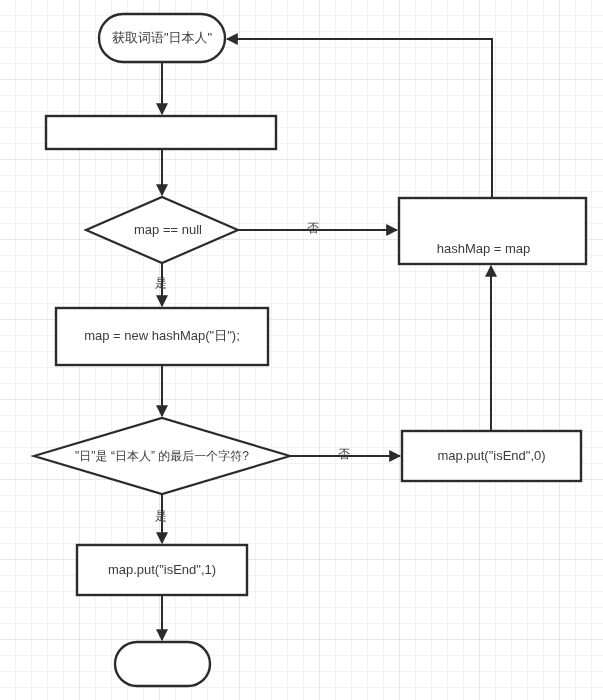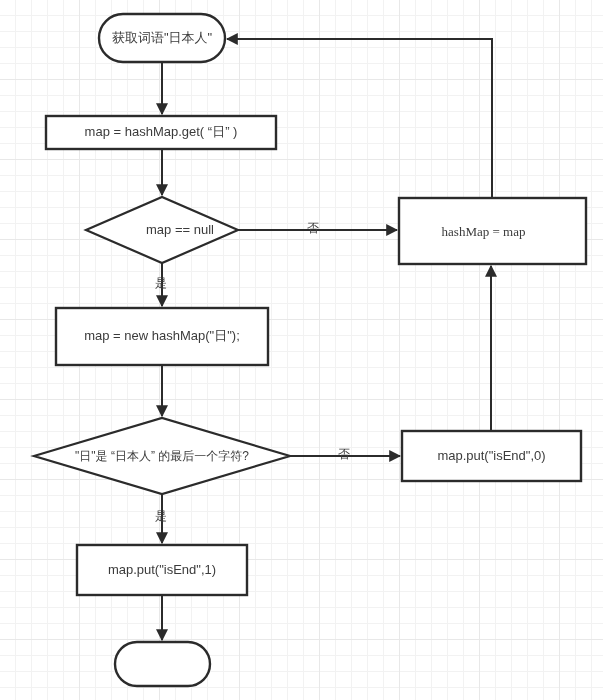--- a/index.html
+++ b/index.html
@@ -96,25 +96,24 @@
 
     <path d="M 491 431 L 491 266" stroke="#2b2b2b" stroke-width="2" fill="none" marker-end="url(#arrow)"></path>
 
     <path d="M 492 198 L 492 39 L 227 39" stroke="#2b2b2b" stroke-width="2" fill="none" marker-end="url(#arrow)"></path>
 
     <path d="M 162 595 L 162 640" stroke="#2b2b2b" stroke-width="2" fill="none" marker-end="url(#arrow)"></path>
   </svg>
 
   <div class="node-text" style="left:99px; top:14px; width:126px; height:48px;">获取词语"日本人"</div>
 
-  <div class="node-text" style="left:46px; top:116px; width:230px; height:33px;">map = hashMap.get( “日” )</div>
 
-  <div class="node-text" style="left:104px; top:197px; width:152px; height:66px;text-align:right;">map == null</div>
+  <div class="node-text" style="left:92px; top:197px; width:152px; height:66px;text-align:right;">map == null</div>
 
-  <div class="node-text" style="left:399px; top:199px; width:169px; height:66px;font-family:Liberation Serif, serif;">hashMap = map</div>
+  <div class="node-text" style="left:399px; top:216px; width:169px; height:66px;">hashMap = map</div>
 
   <div class="node-text" style="left:56px; top:308px; width:212px; height:57px;">map = new hashMap("日");</div>
 
   <div class="node-text" style="left:34px; top:418px; width:256px; height:77px; font-size:12px;">"日"是 “日本人” 的最后一个字符?</div>
 
   <div class="node-text" style="left:402px; top:431px; width:179px; height:50px;">map.put("isEnd",0)</div>
 
   <div class="node-text" style="left:77px; top:545px; width:170px; height:50px;">map.put("isEnd",1)</div>
 
 

